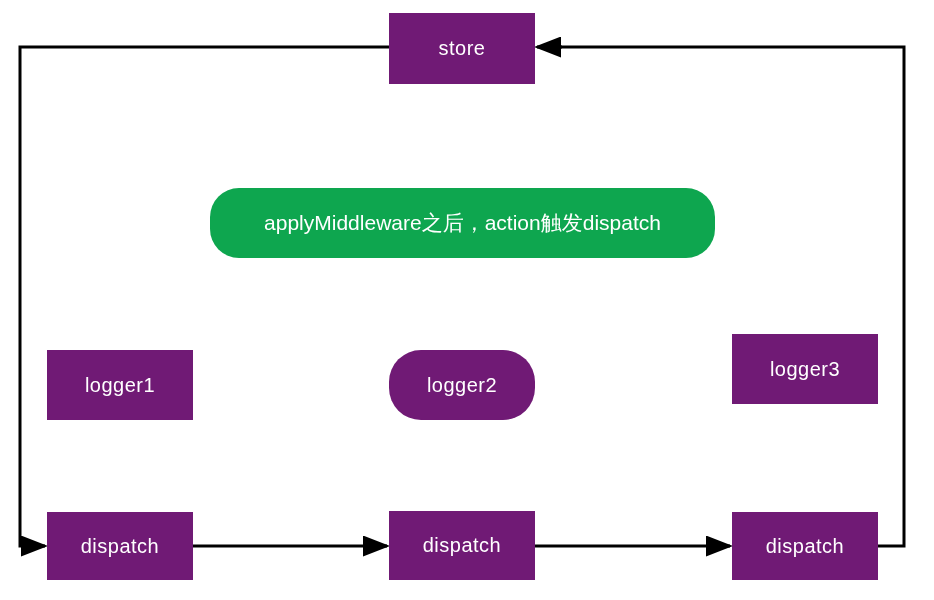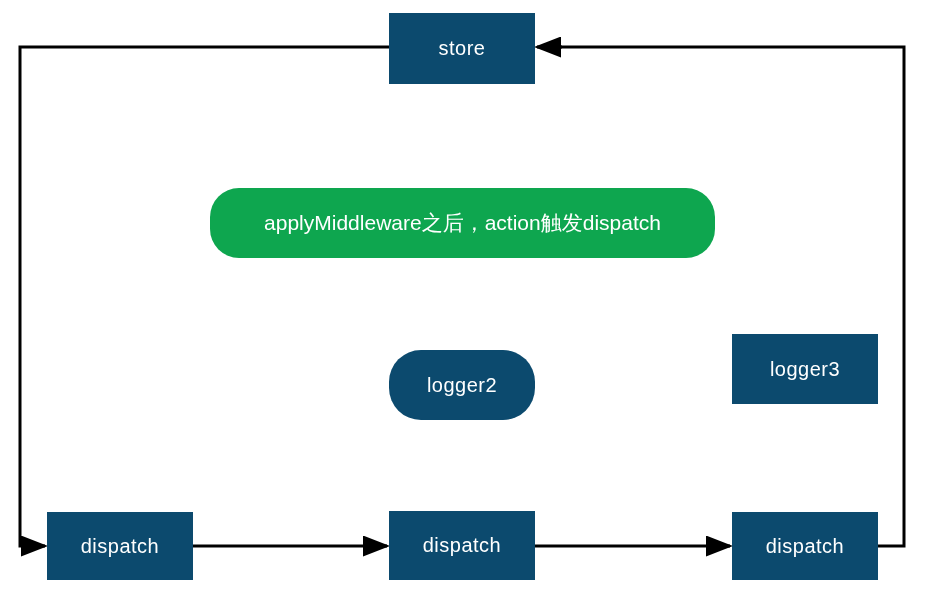--- a/index.html
+++ b/index.html
@@ -17,21 +17,21 @@
   }
   #wires {
     position: absolute;
     left: 0;
     top: 0;
     width: 934px;
     height: 600px;
   }
   .node {
     position: absolute;
-    background: #0c4a6e;
+    background: #701a75;
     color: #ffffff;
     display: flex;
     align-items: center;
     justify-content: center;
     font-size: 20px;
     letter-spacing: 0.5px;
   }
   .banner {
     position: absolute;
     background: #0ea64f;
@@ -74,20 +74,21 @@
     <line x1="535" y1="546" x2="730" y2="546" stroke="#000000" stroke-width="3" marker-end="url(#arrow-right)"></line>
 
     <polyline points="878,546 904,546 904,47 560,47" fill="none" stroke="#000000" stroke-width="3"></polyline>
     <line x1="562" y1="47" x2="537" y2="47" stroke="#000000" stroke-width="3" marker-end="url(#arrow-left)"></line>
   </svg>
 
   <div id="node-store" class="node">store</div>
 
   <div id="banner-title" class="banner">applyMiddleware之后，action触发dispatch</div>
 
+  <div id="node-logger1" class="node">logger1</div>
 
   <div id="node-logger2" class="node">logger2</div>
 
   <div id="node-logger3" class="node">logger3</div>
 
   <div id="node-dispatch1" class="node">dispatch</div>
 
   <div id="node-dispatch2" class="node">dispatch</div>
 
   <div id="node-dispatch3" class="node">dispatch</div>

